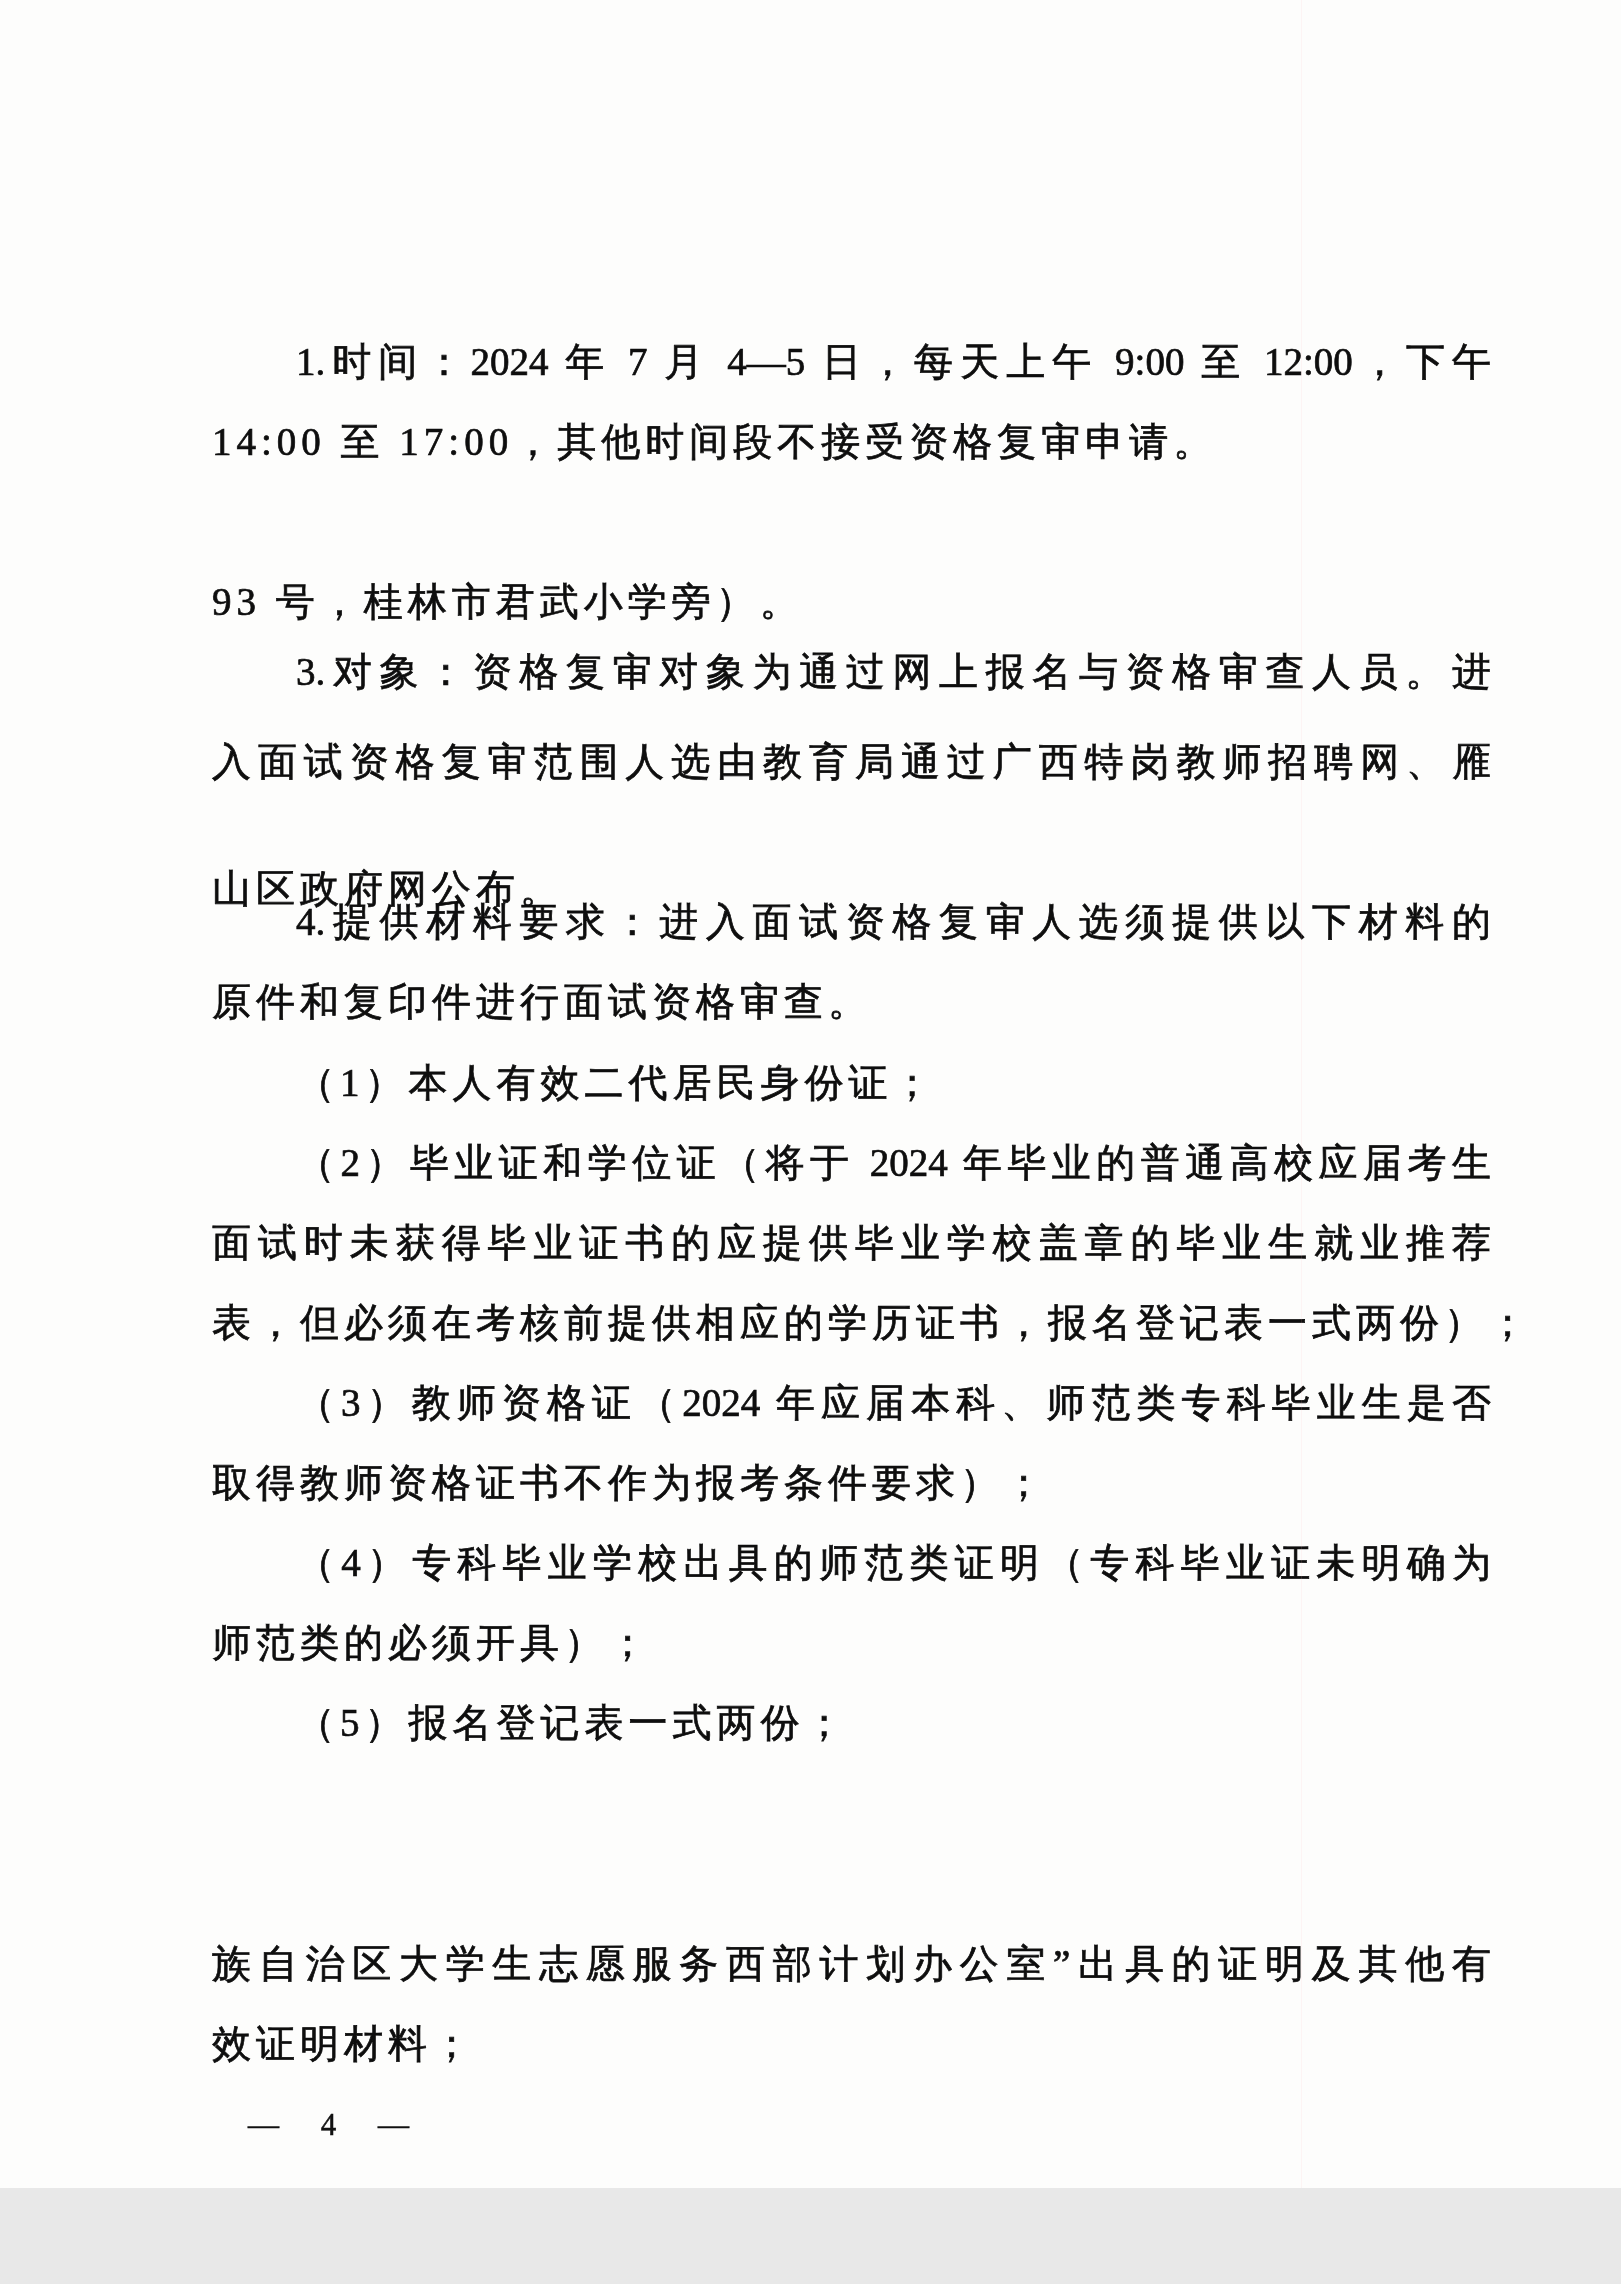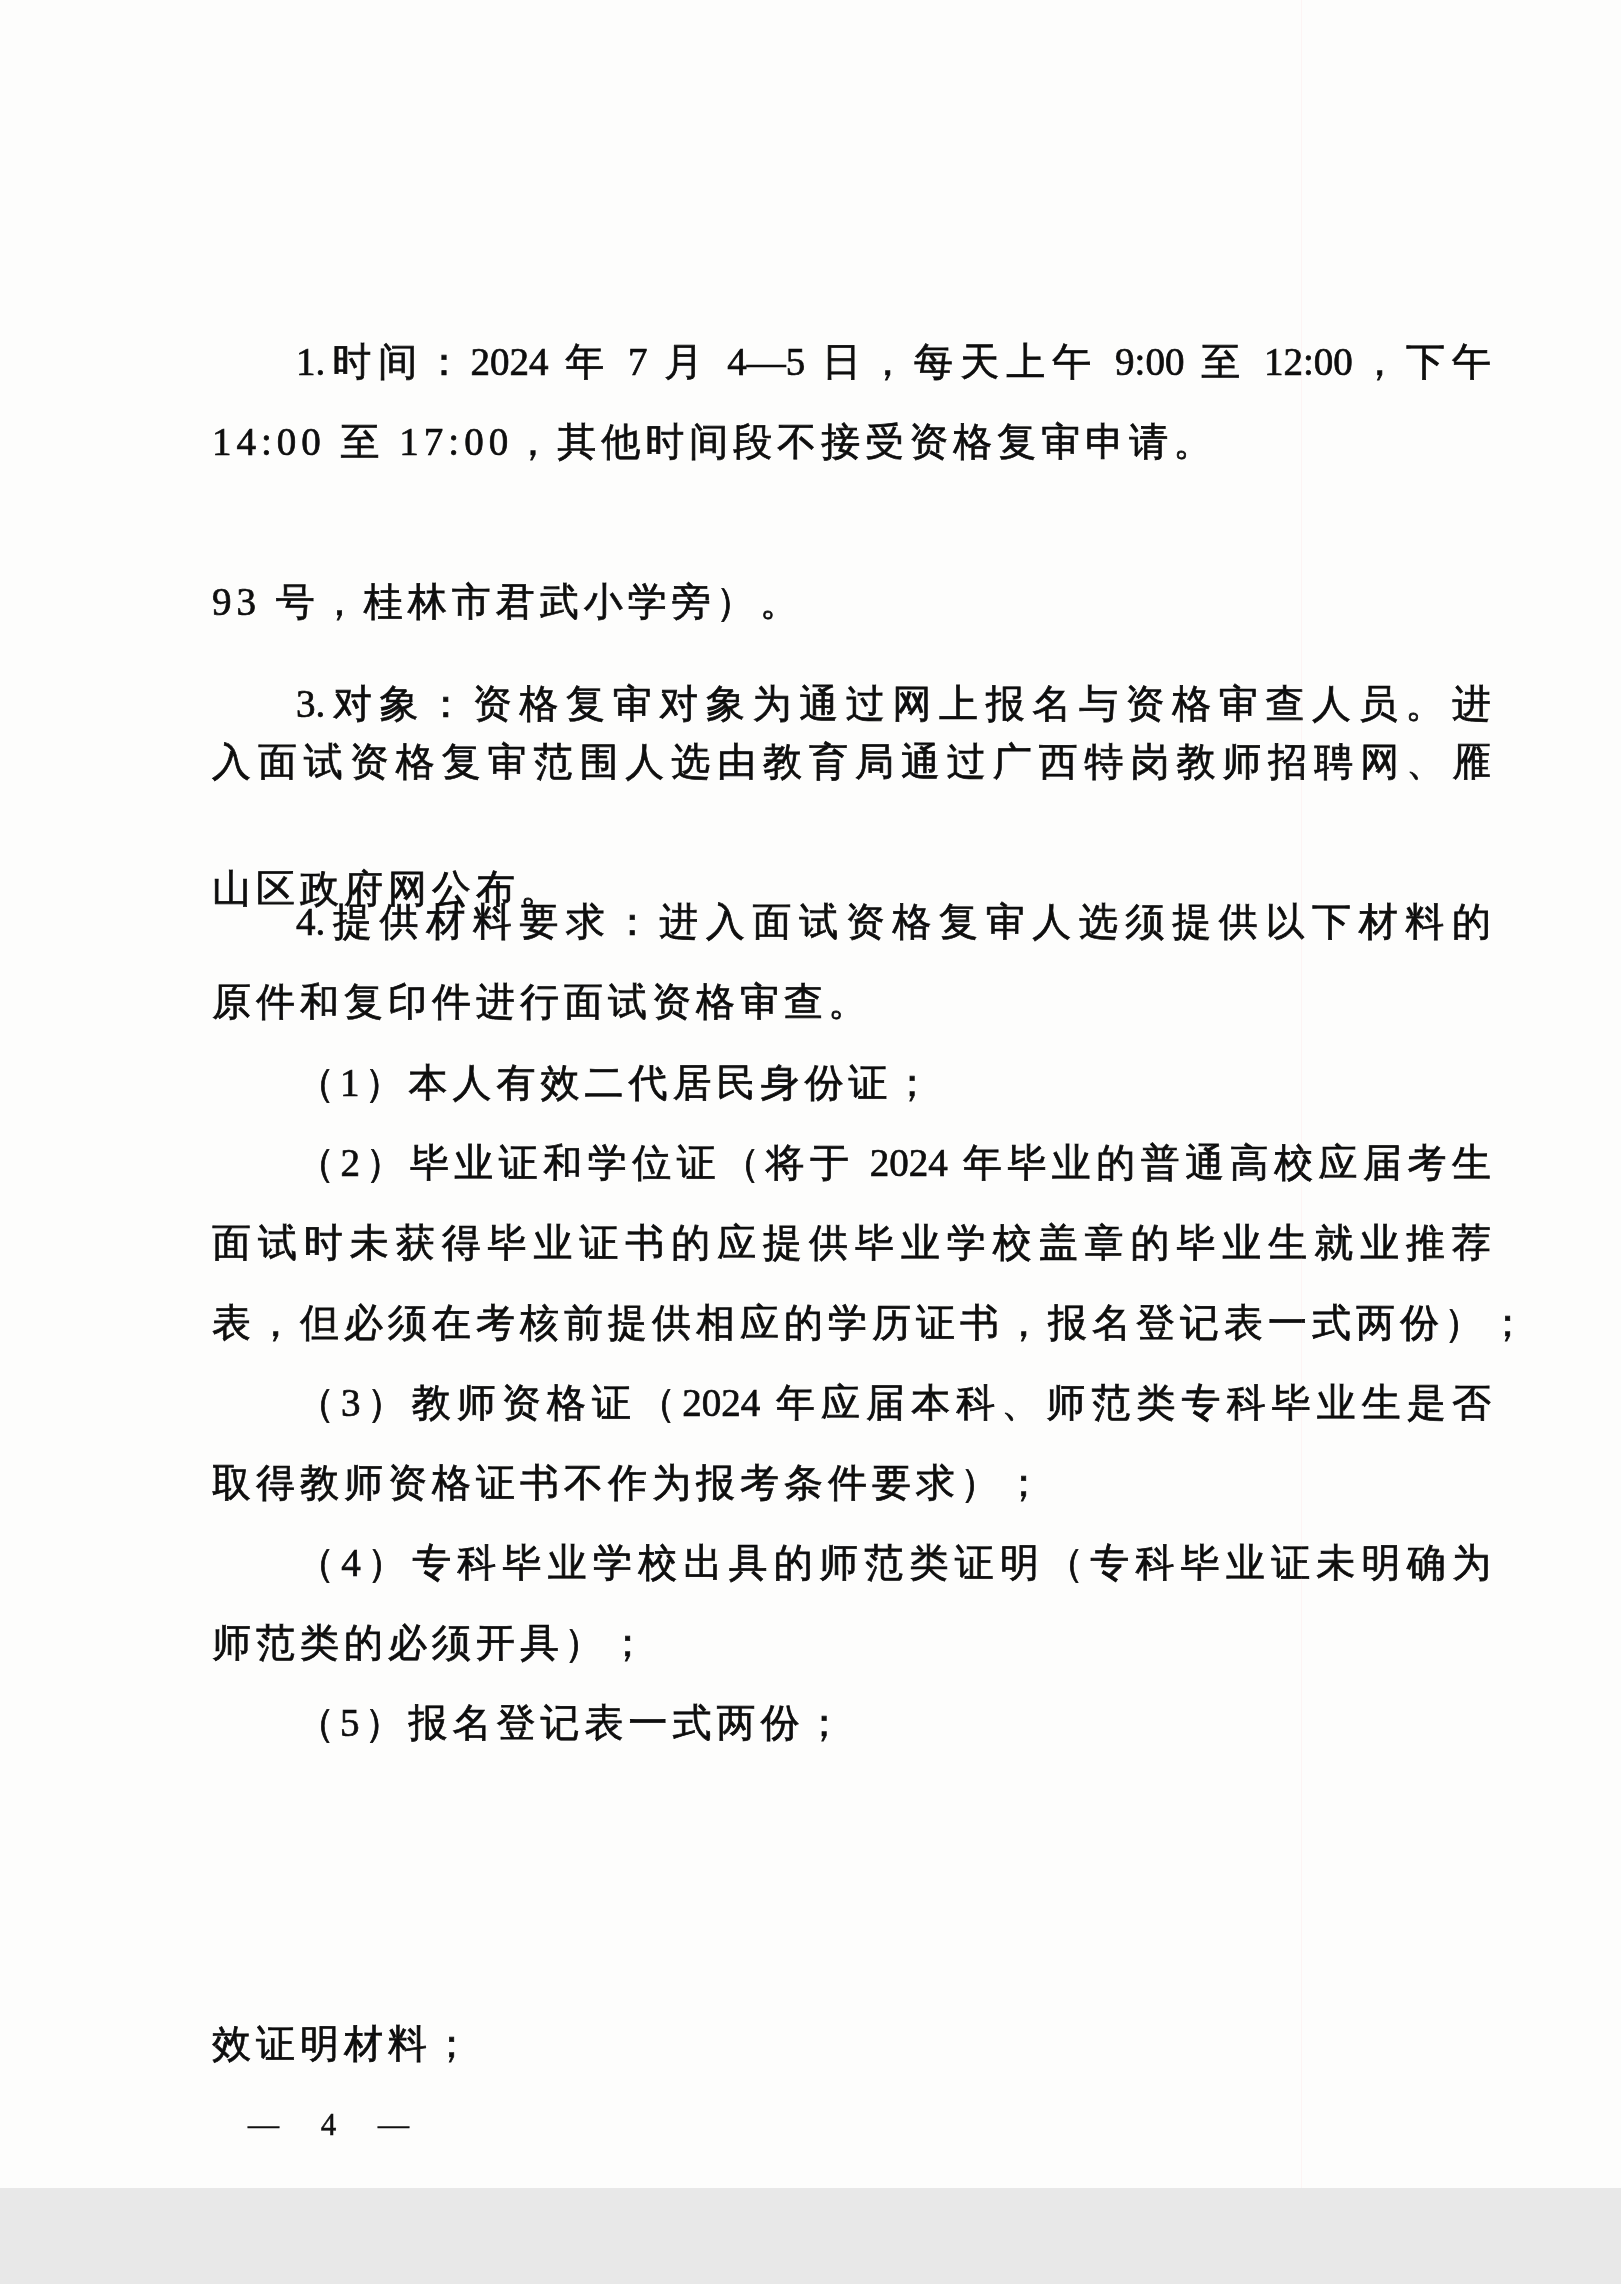--- a/index.html
+++ b/index.html
@@ -61,31 +61,32 @@
     -webkit-text-stroke: 0.5px #111;
   }
 </style>
 </head>
 <body>
 
 <div class="page">
   <div class="ln ind fj" style="top:322px">1.时间：2024 年 7 月 4—5 日，每天上午 9:00 至 12:00，下午</div>
   <div class="ln" style="top:402px">14:00 至 17:00，其他时间段不接受资格复审申请。</div>
   <div class="ln" style="top:562px">93 号，桂林市君武小学旁）。</div>
-  <div class="ln ind fj" style="top:664px">3.对象：资格复审对象为通过网上报名与资格审查人员。进</div>
+  <div class="ln ind fj" style="top:632px">3.对象：资格复审对象为通过网上报名与资格审查人员。进</div>
   <div class="ln fj" style="top:722px">入面试资格复审范围人选由教育局通过广西特岗教师招聘网、雁</div>
   <div class="ln" style="top:849px">山区政府网公布。</div>
   <div class="ln ind fj" style="top:882px">4.提供材料要求：进入面试资格复审人选须提供以下材料的</div>
   <div class="ln" style="top:962px">原件和复印件进行面试资格审查。</div>
   <div class="ln ind" style="top:1043px">（1）本人有效二代居民身份证；</div>
   <div class="ln ind fj" style="top:1123px">（2）毕业证和学位证（将于 2024 年毕业的普通高校应届考生</div>
   <div class="ln fj" style="top:1203px">面试时未获得毕业证书的应提供毕业学校盖章的毕业生就业推荐</div>
   <div class="ln" style="top:1283px">表，但必须在考核前提供相应的学历证书，报名登记表一式两份）；</div>
   <div class="ln ind fj" style="top:1363px">（3）教师资格证（2024 年应届本科、师范类专科毕业生是否</div>
   <div class="ln" style="top:1443px">取得教师资格证书不作为报考条件要求）；</div>
   <div class="ln ind fj" style="top:1523px">（4）专科毕业学校出具的师范类证明（专科毕业证未明确为</div>
   <div class="ln" style="top:1603px">师范类的必须开具）；</div>
   <div class="ln ind" style="top:1683px">（5）报名登记表一式两份；</div>
+  <div class="ln fj" style="top:1924px">族自治区大学生志愿服务西部计划办公室”出具的证明及其他有</div>
   <div class="ln" style="top:2004px">效证明材料；</div>
 
   <div class="footer">— 4 —</div>
 </div>
 
 
 </body></html>

